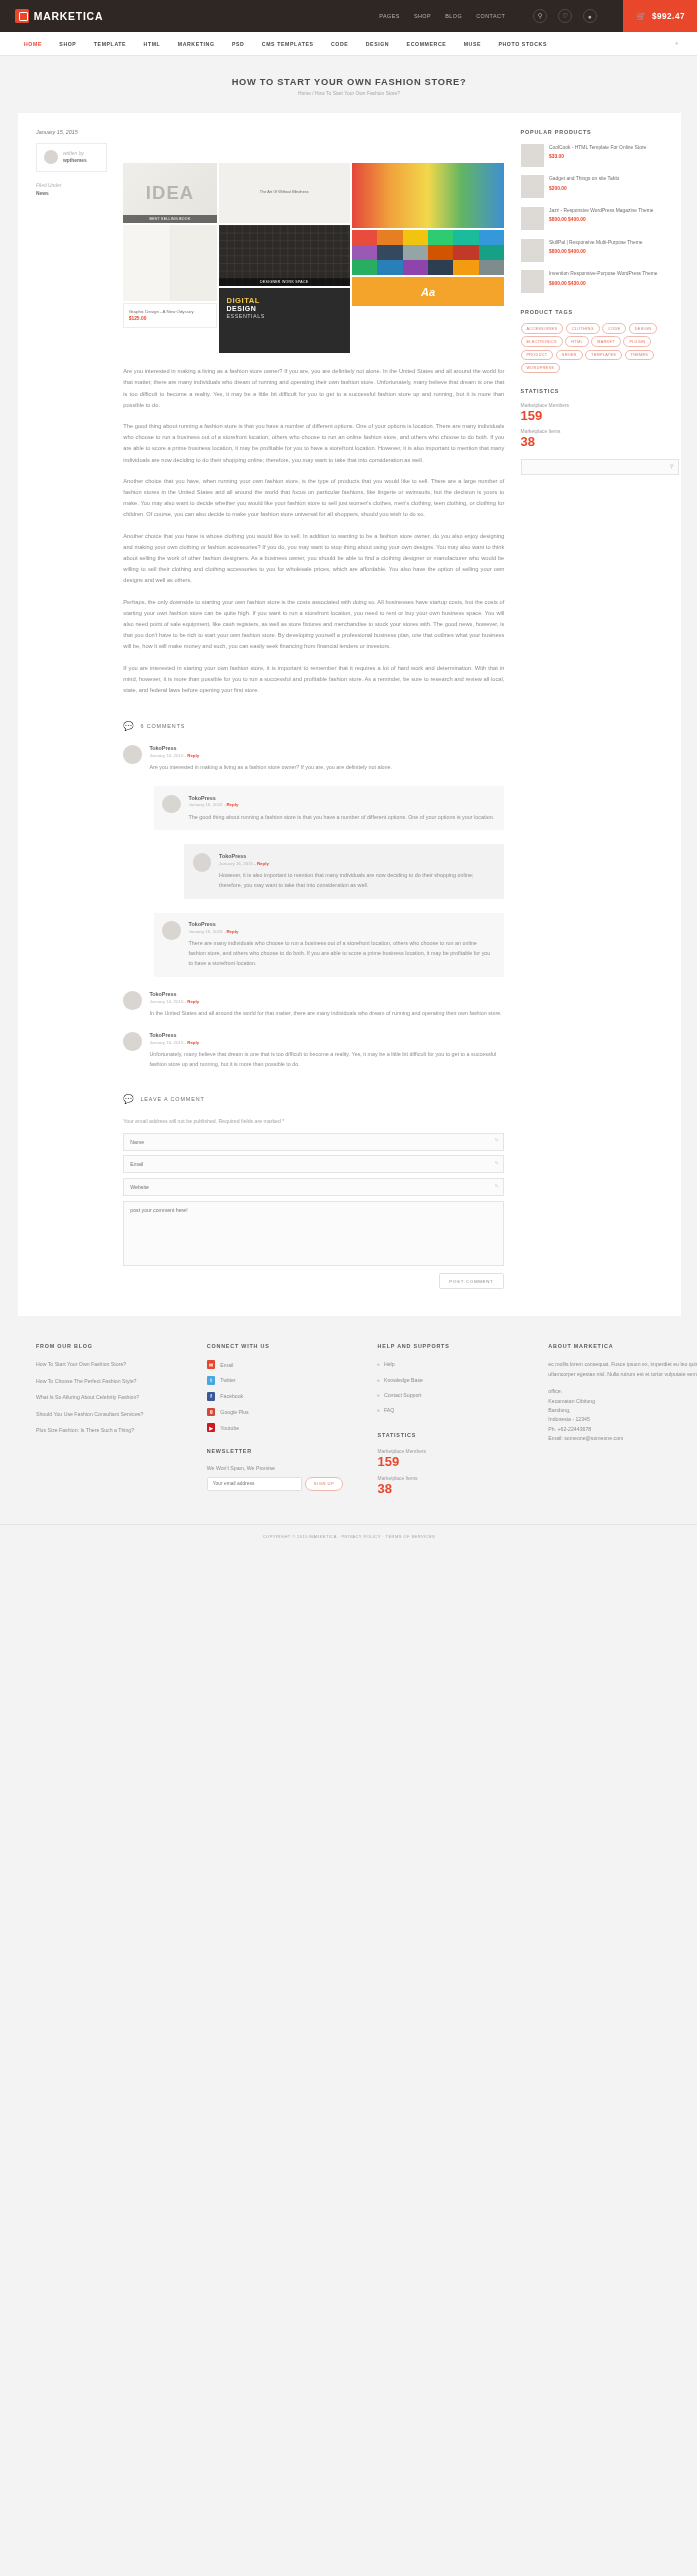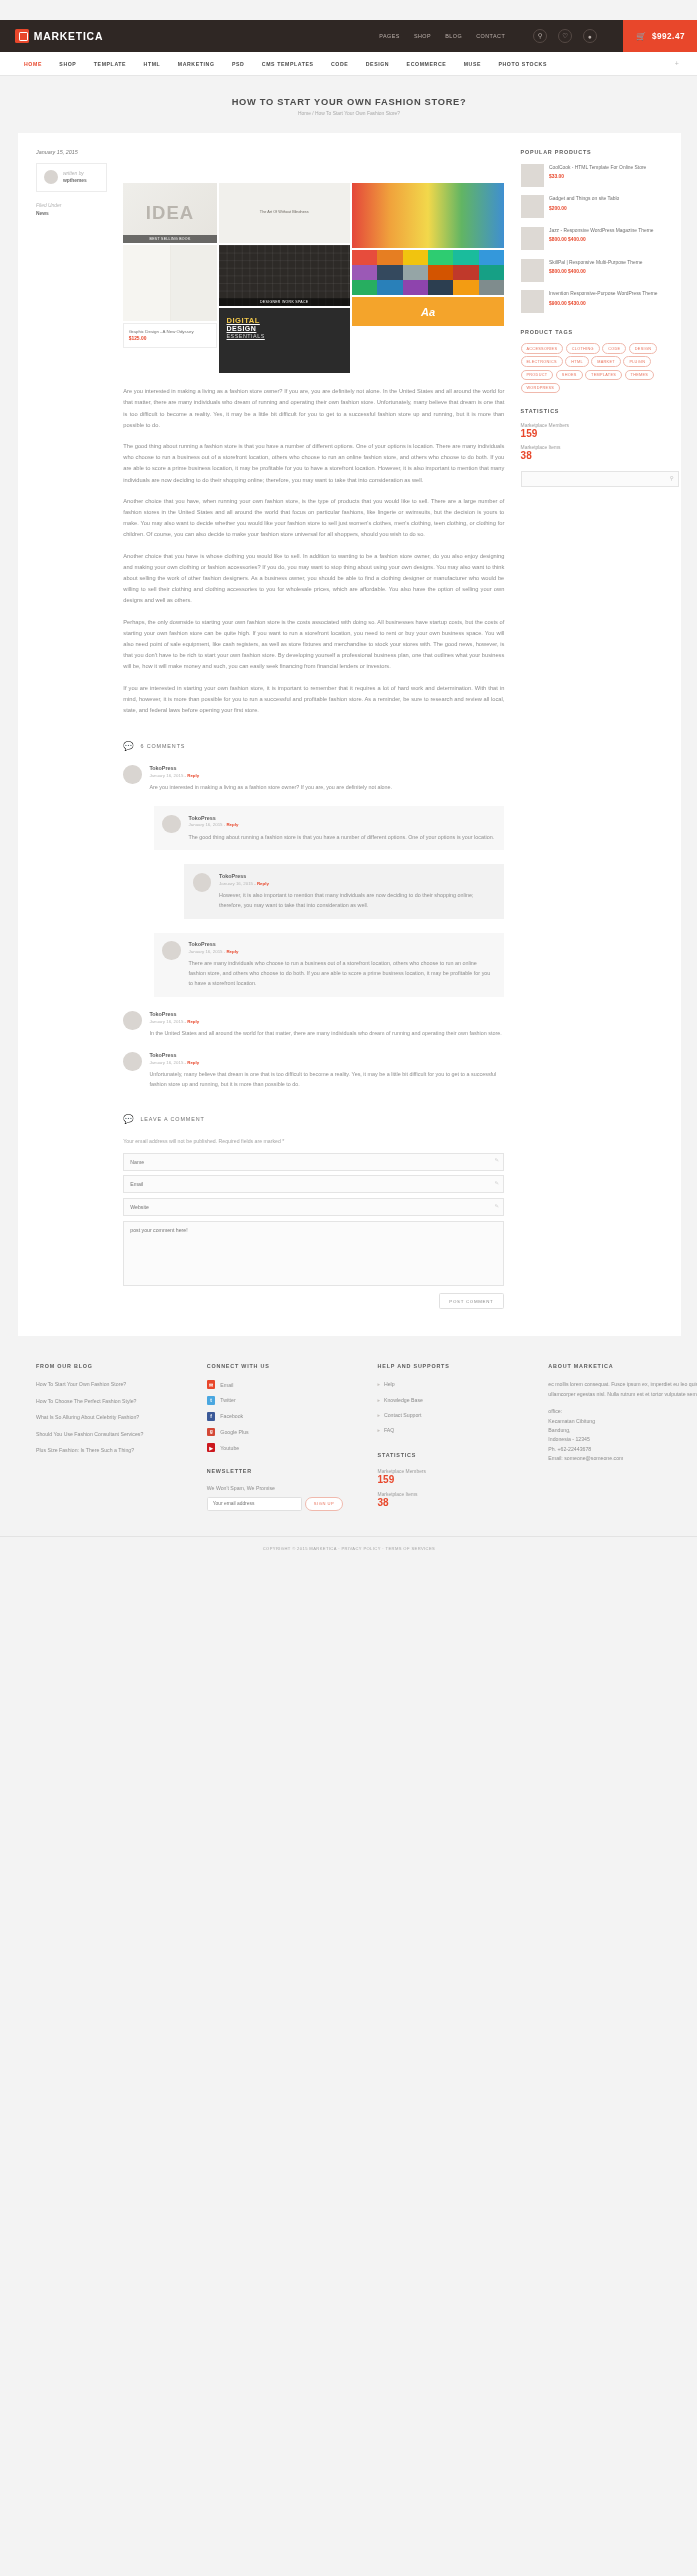--- a/index.html
+++ b/index.html
@@ -13,21 +13,20 @@
   a { text-decoration: none; color: inherit; }
 
   
   .topbar {
     background: #2f2724;
     height: 32px;
     display: flex;
     align-items: center;
     padding: 0 15.3px;
     color: #cfc8c4;
-    margin-top: 20px;
   }
   .logo { display: flex; align-items: center; gap: 4.4px; }
   .logo-mark {
     width: 14px; height: 14px;
     background: #e8472b;
     border-radius: 1.6px;
     position: relative;
   }
   .logo-mark:after {
     content: "";
@@ -159,21 +158,21 @@
   .t-book { height: 60px; background:#f1f0ec; display:flex;align-items:center;justify-content:center; text-align:center;}
   .t-book .bt { font-size:3.8px;color:#6f6a63;line-height:1.5;}
   .t-pencils { height: 65px; background: linear-gradient(90deg,#e4473a 0%,#f0a23c 25%,#f2d84b 50%,#62b563 72%,#3f8fd1 100%); }
   .t-fabric { height: 61px; background:#2d2a27; position:relative;}
   .t-fabric .fg{position:absolute;inset:0;background:
      linear-gradient(90deg, rgba(255,255,255,.06) 0.5px, transparent 0.5px) 0 0/7.6px 7.6px,
      linear-gradient(180deg, rgba(255,255,255,.06) 0.5px, transparent 0.5px) 0 0/7.6px 7.6px;}
   .t-mag { height: 76px; background:#faf9f6; display:flex; }
   .t-mag .pg1{flex:1;background:#f6f5f1;border-right:0.5px solid #eceae4;}
   .t-mag .pg2{flex:1;background:#efeee9;}
-  .t-digital { height:65px; background:#2b2b2b; color:#fff; padding:7.6px;text-decoration:underline; }
+  .t-digital { height:65px; background:#2b2b2b; color:#fff; padding:7.6px; }
   .t-digital .h1{font-size:7.6px;font-weight:bold;letter-spacing:0.5px;color:#f2c94c;}
   .t-digital .h2{font-size:7px;font-weight:bold;letter-spacing:0.5px;}
   .t-digital .h3{font-size:5.4px;letter-spacing:0.5px;color:#cfcfcf;margin-top:1.1px;}
   .t-swatch { height:45px; display:grid;grid-template-columns:repeat(6,1fr);grid-template-rows:repeat(3,1fr);}
   .t-type{height:29px;background:#f4a42b;display:flex;align-items:center;justify-content:center;color:#fff;font-size:11px;font-style:italic;font-weight:bold;}
   .prod-card { border:0.5px solid #ececec; padding:4.4px; font-size:4.4px; line-height:1.5; }
   .prod-card .nm { color:#6f6f6f; }
   .prod-card .pr { color:#e8472b; font-weight:bold; font-size:4.9px; }
 
   
@@ -251,21 +250,21 @@
   .tag {
     border: 0.5px solid #f0b9ad;
     color: #e8725c;
     border-radius: 6px;
     padding: 2.2px 4.9px;
     font-size: 3.8px;
     letter-spacing: 0.3px;
   }
   .stat-row { margin-bottom: 6.5px; }
   .stat-lab { font-size: 4.9px; color: #9b9b9b; }
-  .stat-val { font-size: 10px; color: #e8472b; font-weight: bold; }
+  .stat-val { font-size: 13px; color: #e8472b; font-weight: bold; }
   .searchbox { position: relative; margin-top: 9.8px; }
   .searchbox input {
     width: 100%; border: 0.5px solid #e4e4e4; background: #fbfbfb;
     padding: 4.4px 15.3px 4.4px 5.4px; font-size: 4.9px; outline: none;
     font-family: "Liberation Sans", sans-serif;
   }
   .searchbox .si { position: absolute; right: 4.9px; top: 3.8px; color: #bdbdbd; font-size: 5.4px; }
 
   
   .footer {

